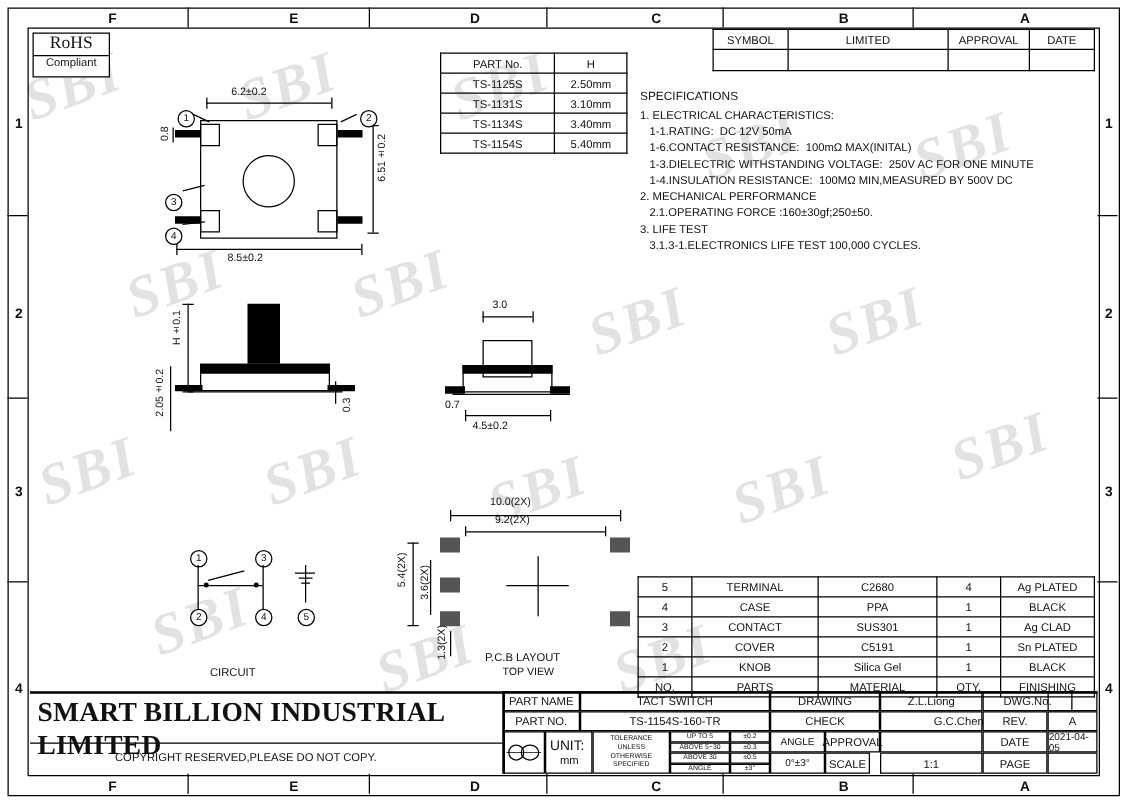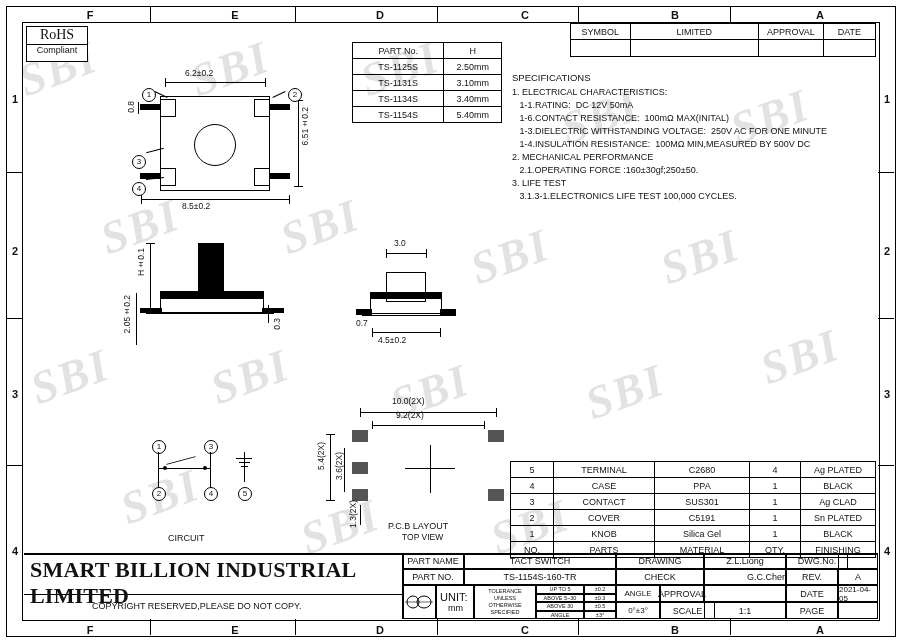--- a/index.html
+++ b/index.html
@@ -413,24 +413,24 @@
 
   <div class="bx c" style="left:616px;top:585px;width:44px;height:17px;font-size:8px;">ANGLE</div>
   <div class="bx c" style="left:616px;top:602px;width:44px;height:17px;font-size:8px;">0°±3°</div>
 
   <div class="bx c" style="left:616px;top:553px;width:88px;height:16px;">DRAWING</div>
   <div class="bx c" style="left:704px;top:553px;width:82px;height:16px;">Z.L.Liong</div>
   <div class="bx c" style="left:616px;top:569px;width:88px;height:16px;">CHECK</div>
   <div class="bx c" style="left:704px;top:569px;width:82px;height:16px;padding-left:44px;">G.C.Chen</div>
   <div class="bx c" style="left:660px;top:585px;width:44px;height:17px;">APPROVAL</div>
   <div class="bx c" style="left:704px;top:585px;width:82px;height:17px;"></div>
-  <div class="bx c" style="left:660px;top:602px;width:55px;height:17px;">SCALE</div>
+  <div class="bx c" style="left:660px;top:602px;width:36px;height:17px;">SCALE</div>
   <div class="bx c" style="left:704px;top:602px;width:82px;height:17px;">1:1</div>
 
-  <div class="bx c" style="left:786px;top:553px;width:62px;height:16px;">DWG.No.</div>
+  <div class="bx c" style="left:786px;top:553px;width:72px;height:16px;">DWG.No.</div>
   <div class="bx c" style="left:838px;top:553px;width:40px;height:16px;"></div>
   <div class="bx c" style="left:786px;top:569px;width:52px;height:16px;">REV.</div>
   <div class="bx c" style="left:838px;top:569px;width:40px;height:16px;">A</div>
   <div class="bx c" style="left:786px;top:585px;width:52px;height:17px;">DATE</div>
   <div class="bx c" style="left:838px;top:585px;width:40px;height:17px;font-size:8px;overflow:visible;">2021-04-05</div>
   <div class="bx c" style="left:786px;top:602px;width:52px;height:17px;">PAGE</div>
   <div class="bx c" style="left:838px;top:602px;width:40px;height:17px;"></div>
 
 </div>
 

